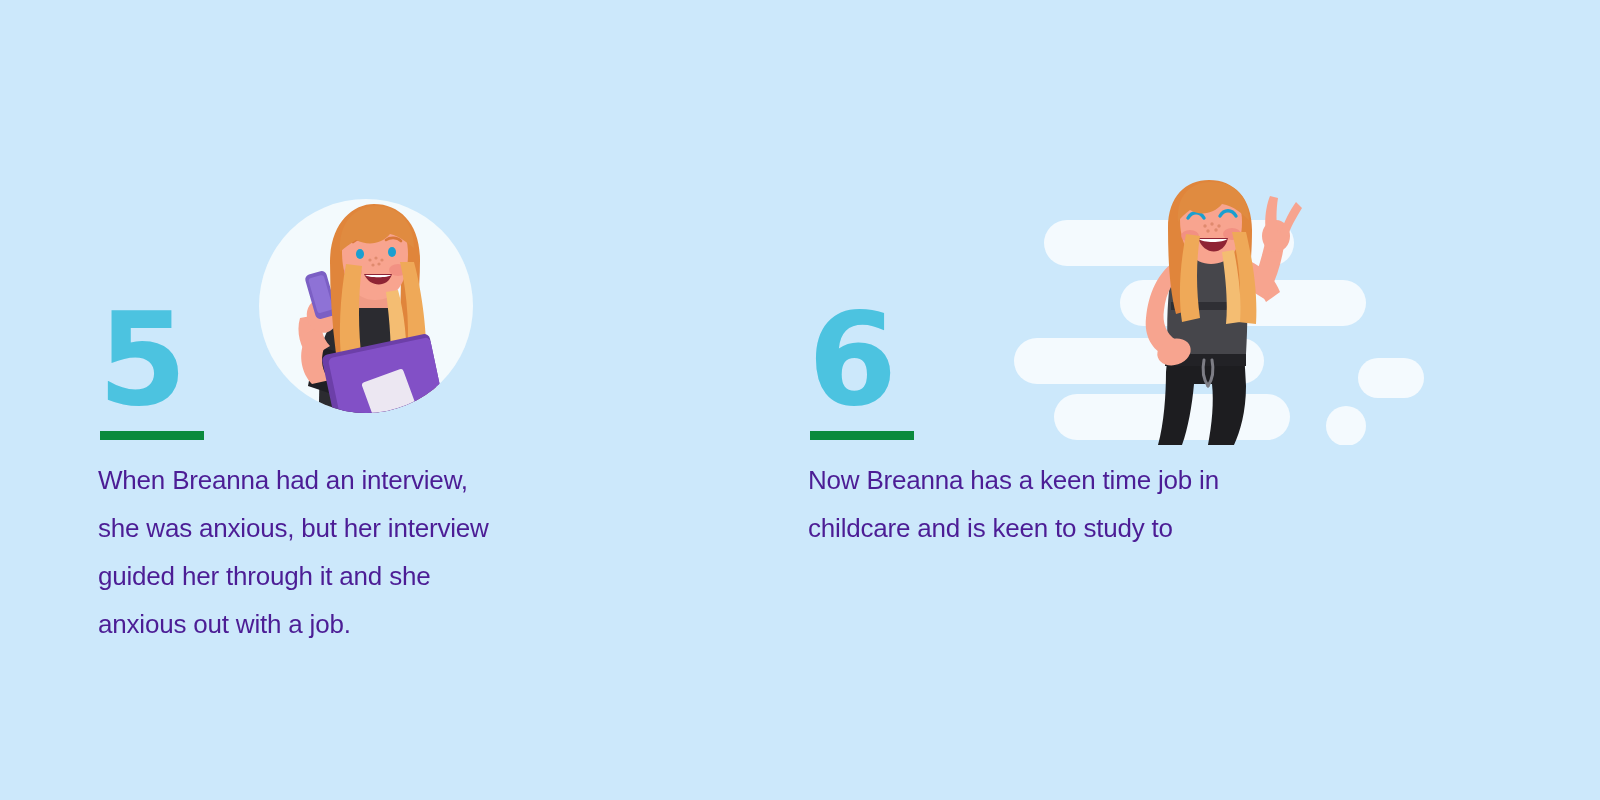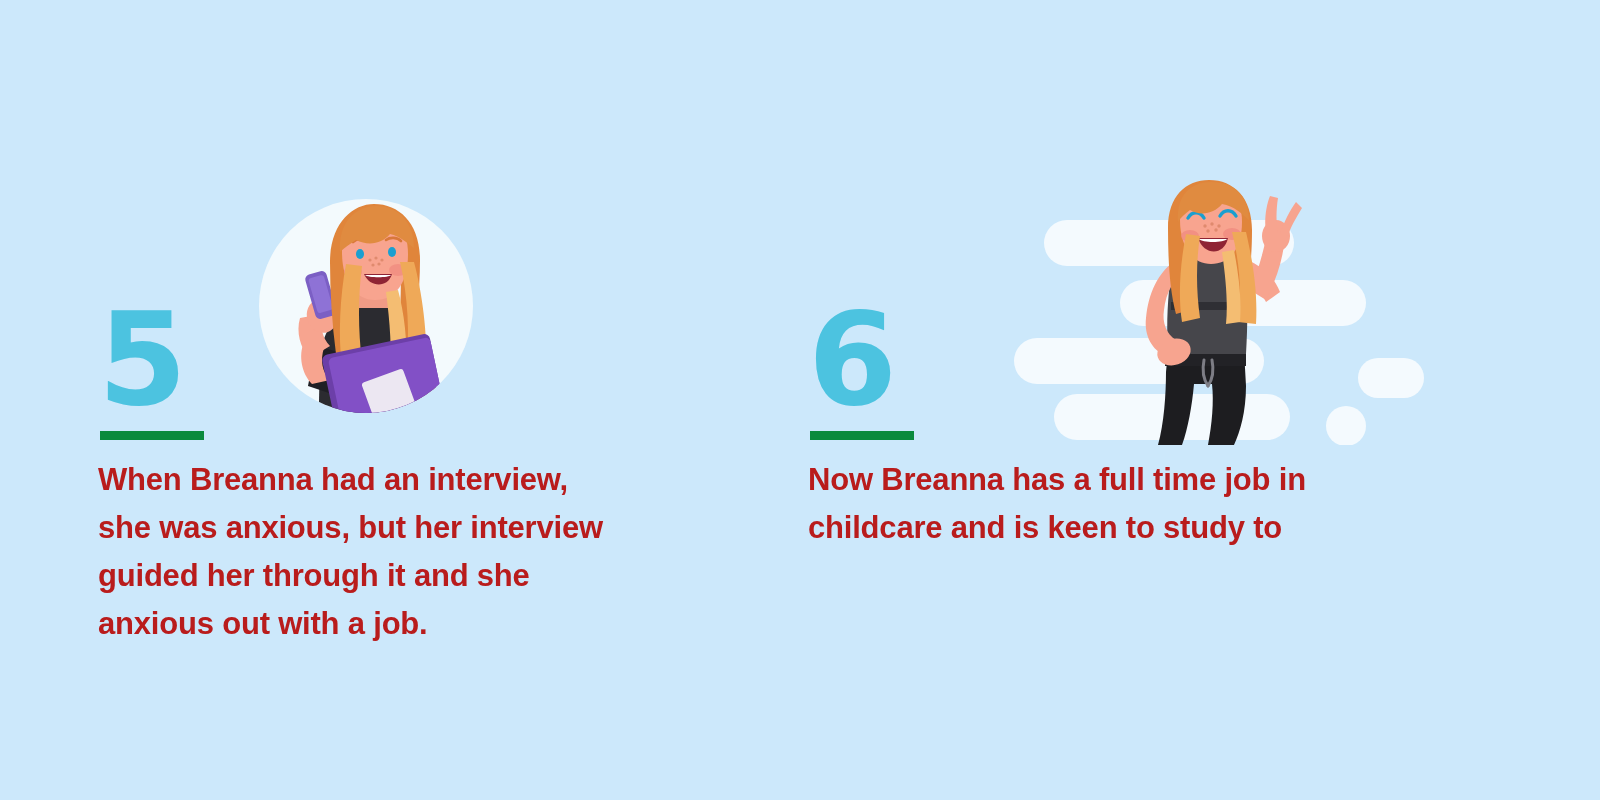--- a/index.html
+++ b/index.html
@@ -50,24 +50,24 @@
     height: 9px;
     background: #0a8a3d;
   }
 
   
   .copy {
     position: absolute;
     left: 0;
     top: 456px;
     width: 640px;
-    color: #b91c1c;
-    font-size: 31px;
+    color: #4c1d95;
+    font-size: 26px;
     line-height: 48px;
-    font-weight: 700;
+    font-weight: 400;
     letter-spacing: -0.2px;
     font-family: "Liberation Sans", sans-serif;
   }
   .copy .line { display: block; white-space: nowrap; }
 
   
   .illo {
     position: absolute;
     overflow: visible;
   }
@@ -171,21 +171,21 @@
     </div>
   </div>
 
   <div class="panel panel-right">
 
     <div class="numeral">6</div>
 
     <div class="rule"></div>
 
     <div class="copy">
-      <span class="line">Now Breanna has a full time job in</span>
+      <span class="line">Now Breanna has a keen time job in</span>
       <span class="line">childcare and is keen to study to</span>
     </div>
 
     <div class="illo illo-right">
       <svg width="420" height="265" viewBox="0 0 420 265" xmlns="http://www.w3.org/2000/svg">
 
         <g fill="#f4fafe">
           <rect x="36" y="40" width="250" height="46" rx="23"></rect>
           <rect x="112" y="100" width="246" height="46" rx="23"></rect>
           <rect x="6" y="158" width="250" height="46" rx="23"></rect>

